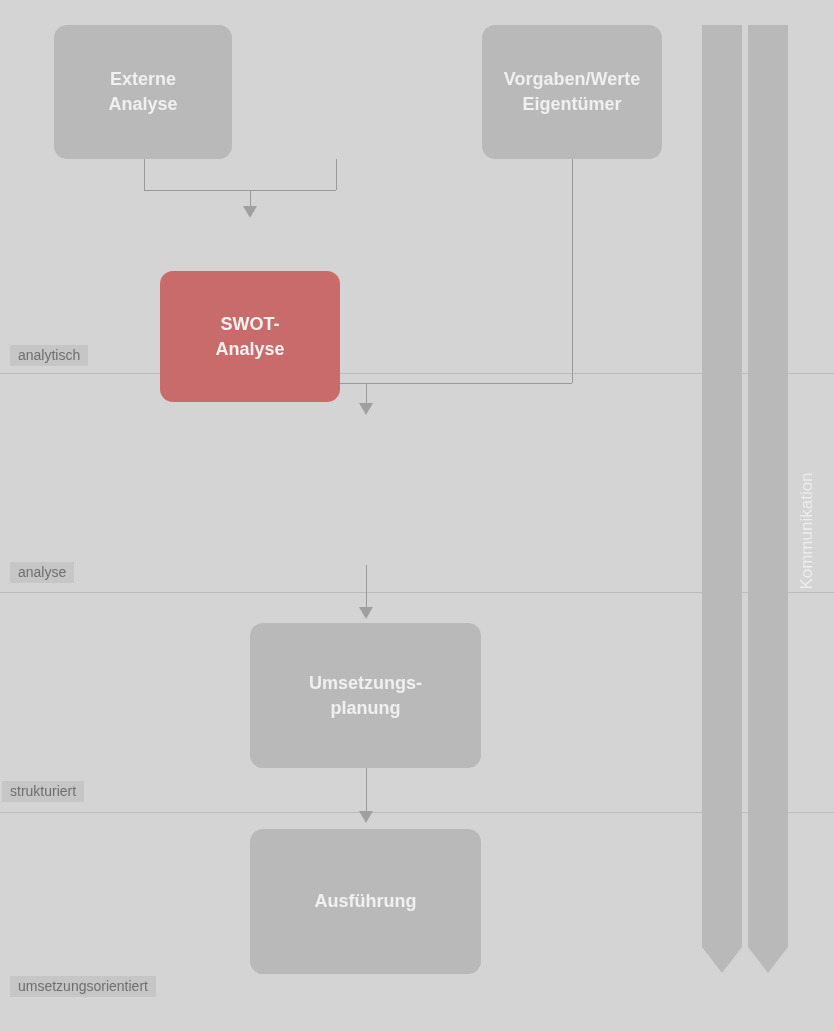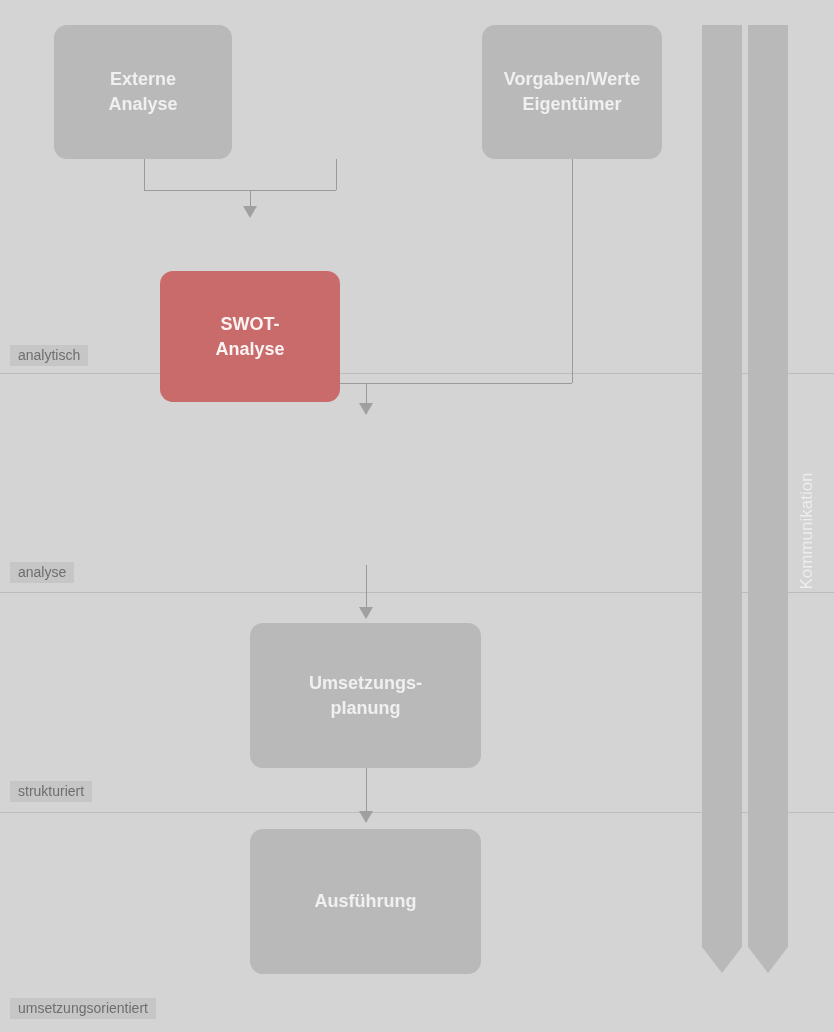--- a/index.html
+++ b/index.html
@@ -174,24 +174,24 @@
   <div class="node" style="left:250px;top:829px;width:231px;height:145px">
     <span>Ausführung</span>
   </div>
 
   <div class="phase-label" style="left:10px;top:345px">
     <span>analytisch</span>
   </div>
   <div class="phase-label" style="left:10px;top:562px">
     <span>analyse</span>
   </div>
-  <div class="phase-label" style="left:10px;top:781px">
+  <div class="phase-label" style="left:2px;top:781px">
     <span>strukturiert</span>
   </div>
-  <div class="phase-label" style="left:10px;top:998px">
+  <div class="phase-label" style="left:10px;top:976px">
     <span>umsetzungsorientiert</span>
   </div>
 
   <div class="lane" style="left:702px;top:25px;height:948px">
     <div class="lane-body" style="height:922px"></div>
     <div class="lane-tip" style="top:922px"></div>
     <div class="lane-label" style="top:461px">
       <span>Prozesssteuerung</span>
     </div>
   </div>

